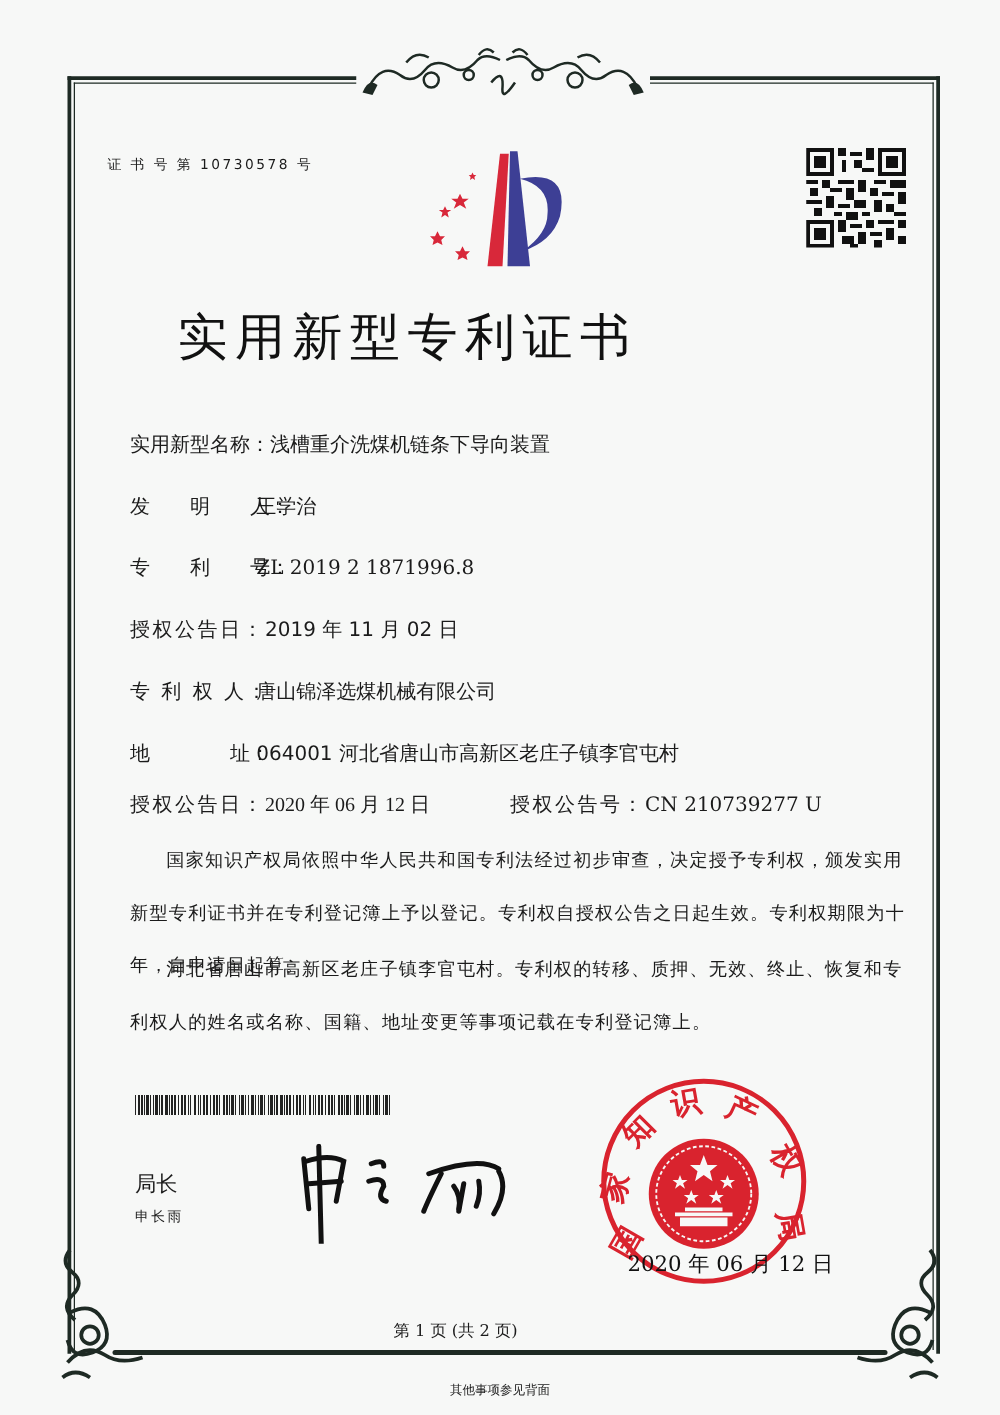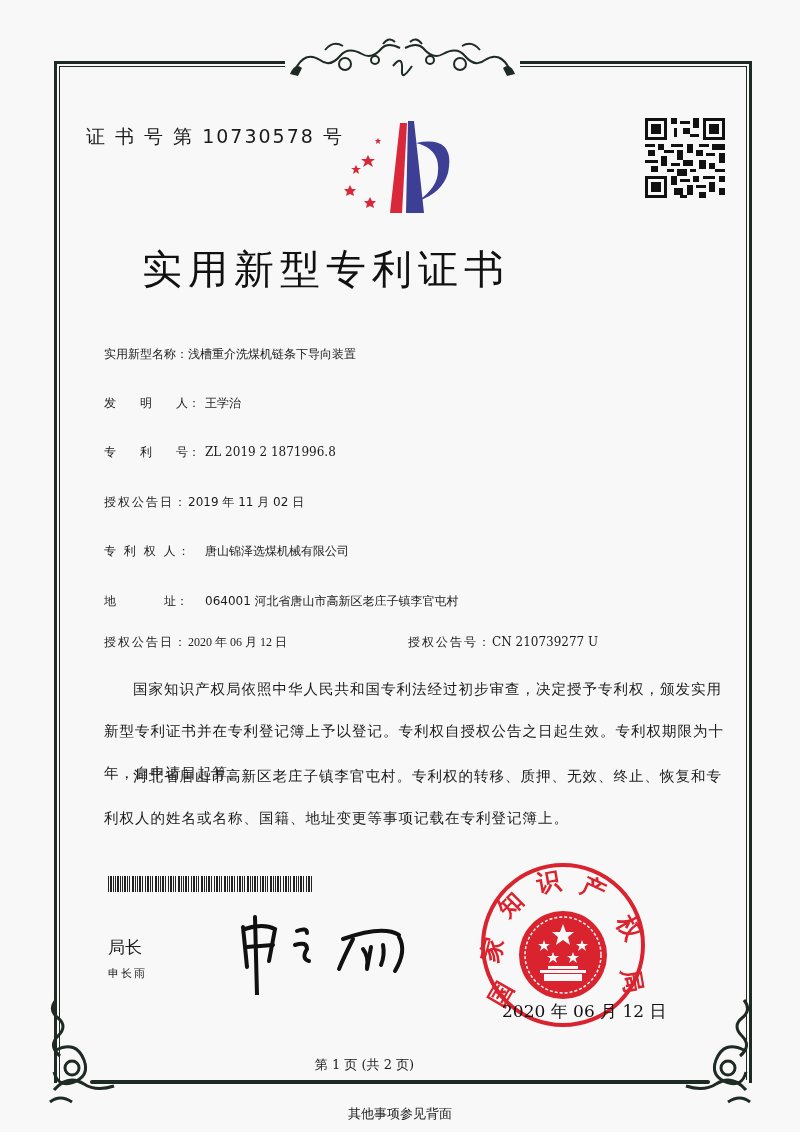--- a/index.html
+++ b/index.html
@@ -19,44 +19,44 @@
     .frame-inner {
       position: absolute; left: 59px; top: 66px; width: 688px; height: 1014px;
       border: 1px solid #1e2a24; box-sizing: border-box; border-bottom: none;
     }
     .bottom-line {
       position: absolute; left: 90px; top: 1080px; width: 620px; height: 4px;
       background: #1e2a24; border-radius: 2px;
     }
     .top-ornament { position: absolute; left: 285px; top: 30px; width: 235px; height: 52px; background: #f7f8f7; }
     .corner-orn { position: absolute; width: 90px; height: 130px; }
-    .cert-no { left: 86px; top: 124px; font-size: 19px; letter-spacing: 2px; font-family: "DejaVu Sans", "Liberation Sans", sans-serif; }
+    .cert-no { left: 86px; top: 124px; font-size: 11px; letter-spacing: 2px; font-family: "DejaVu Sans", "Liberation Sans", sans-serif; }
     .logo { left: 340px; top: 115px; width: 110px; height: 105px; }
     .qr { left: 645px; top: 118px; width: 80px; height: 80px; }
     .title {
       left: 0; width: 652px; top: 242px; text-align: center;
       font-size: 40px; letter-spacing: 6px; font-family: "DejaVu Sans", "Liberation Sans", sans-serif;
       font-weight: normal; color: #111;
     }
-    .field { font-size: 12px; white-space: nowrap; font-family: "DejaVu Sans", "Liberation Sans", sans-serif; }
+    .field { font-size: 16px; white-space: nowrap; font-family: "DejaVu Sans", "Liberation Sans", sans-serif; }
     .field .lbl { display: inline-block; }
     .field .val { display: inline-block; }
     .para {
       left: 104px; width: 620px; font-size: 14.5px; line-height: 42px;
       text-indent: 2em; font-family: "DejaVu Serif", "Liberation Serif", serif;
       letter-spacing: 1px;
     }
     .barcode { left: 108px; top: 876px; width: 205px; height: 16px; }
     .sig-title { left: 108px; top: 936px; font-size: 17px; font-family: "DejaVu Sans", "Liberation Sans", sans-serif; }
     .sig-name { left: 108px; top: 966px; font-size: 11px; letter-spacing: 2px; font-family: "DejaVu Sans", "Liberation Sans", sans-serif; }
     .signature { left: 235px; top: 915px; width: 200px; height: 80px; }
     .seal { left: 478px; top: 860px; width: 170px; height: 170px; }
     .seal-date { left: 502px; top: 1000px; font-size: 17px; font-family: "DejaVu Serif", "Liberation Serif", serif; color: #111; }
     .page-no { left: 0; width: 729px; top: 1056px; text-align: center; font-size: 13px; font-family: "DejaVu Serif", "Liberation Serif", serif; }
-    .footer-note { left: 0; width: 800px; top: 1105px; text-align: center; font-size: 13px; font-family: "DejaVu Serif", "Liberation Serif", serif; }
+    .footer-note { left: 0; width: 800px; top: 1105px; text-align: center; font-size: 10px; font-family: "DejaVu Serif", "Liberation Serif", serif; }
   </style>
 </head>
 <body>
 
 <div class="frame-outer"></div>
 <div class="frame-inner"></div>
 <div class="bottom-line"></div>
 
 <div class="top-ornament">
   <svg width="235" height="52" viewBox="0 0 235 52">

